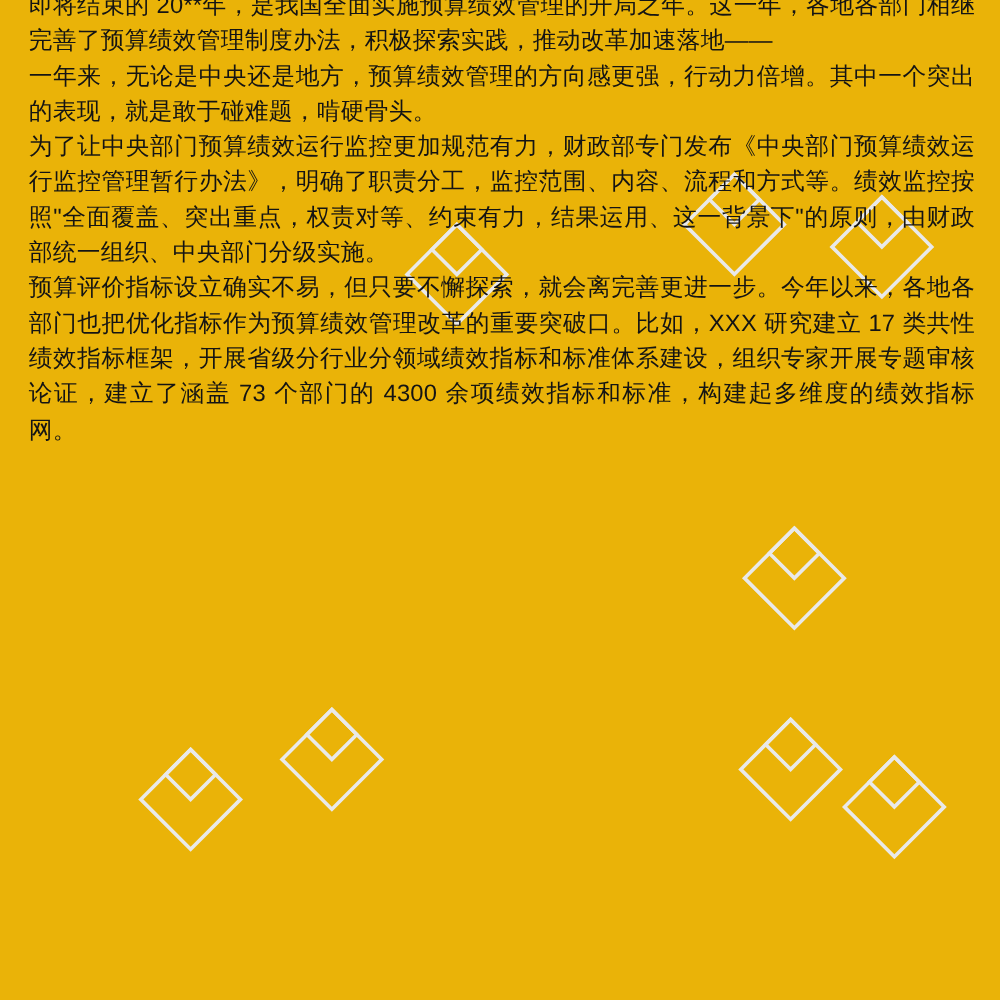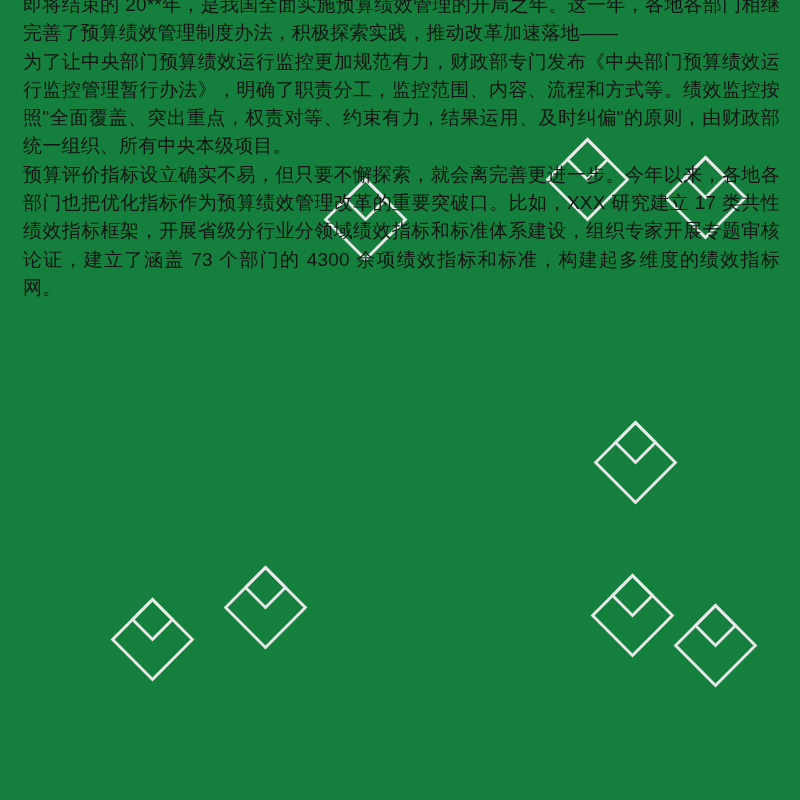--- a/index.html
+++ b/index.html
@@ -1,21 +1,21 @@
 <!DOCTYPE html>
 <html><head>
 <meta charset="utf-8">
 <style>
   * { box-sizing: border-box; }
   html, body { margin: 0; padding: 0; background: #ffffff; }
   .page {
     position: relative;
     width: 800px;
     height: 800px;
-    background: #15803d;
+    background: #eab308;
     overflow: hidden;
     font-family: "Liberation Sans", "DejaVu Sans", sans-serif;
   }
   .watermark-layer {
     position: absolute;
     inset: 0;
     z-index: 0;
     pointer-events: none;
   }
   .wm { position: absolute; }
@@ -67,18 +67,19 @@
       <polygon points="50,8 71,29 50,50 29,29" fill="none" stroke-width="3" stroke="#e9e9e9"></polygon>
     </svg>
     <svg class="wm" style="left:668px;top:598px" width="95" height="95" viewBox="0 0 100 100">
       <polygon points="50,8 92,50 50,92 8,50" fill="none" stroke-width="3" stroke="#e9e9e9"></polygon>
       <polygon points="50,8 71,29 50,50 29,29" fill="none" stroke-width="3" stroke="#e9e9e9"></polygon>
     </svg>
   </div>
 
   <div class="doc">
     <p>即将结束的 20**年，是我国全面实施预算绩效管理的开局之年。这一年，各地各部门相继完善了预算绩效管理制度办法，积极探索实践，推动改革加速落地——</p>
-    <p>为了让中央部门预算绩效运行监控更加规范有力，财政部专门发布《中央部门预算绩效运行监控管理暂行办法》，明确了职责分工，监控范围、内容、流程和方式等。绩效监控按照"全面覆盖、突出重点，权责对等、约束有力，结果运用、及时纠偏"的原则，由财政部统一组织、所有中央本级项目。</p>
+    <p>一年来，无论是中央还是地方，预算绩效管理的方向感更强，行动力倍增。其中一个突出的表现，就是敢于碰难题，啃硬骨头。</p>
+    <p>为了让中央部门预算绩效运行监控更加规范有力，财政部专门发布《中央部门预算绩效运行监控管理暂行办法》，明确了职责分工，监控范围、内容、流程和方式等。绩效监控按照"全面覆盖、突出重点，权责对等、约束有力，结果运用、这一背景下"的原则，由财政部统一组织、中央部门分级实施。</p>
     <p>预算评价指标设立确实不易，但只要不懈探索，就会离完善更进一步。今年以来，各地各部门也把优化指标作为预算绩效管理改革的重要突破口。比如，XXX 研究建立 17 类共性绩效指标框架，开展省级分行业分领域绩效指标和标准体系建设，组织专家开展专题审核论证，建立了涵盖 73 个部门的 4300 余项绩效指标和标准，构建起多维度的绩效指标网。</p>
 
   </div>
 
 </div>
 
 </body></html>

